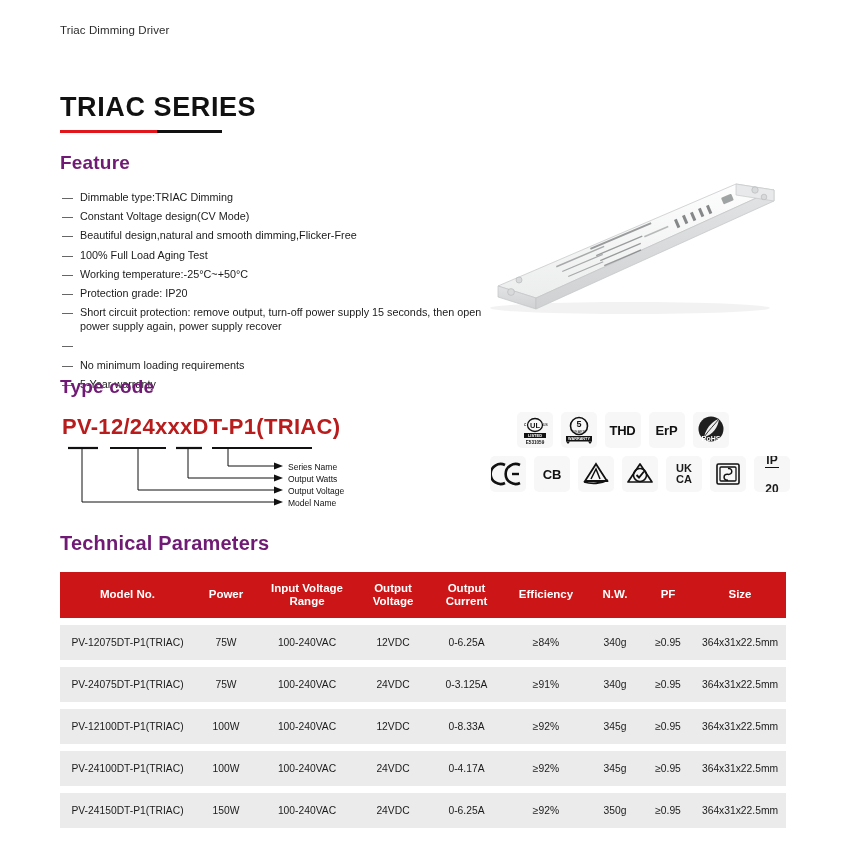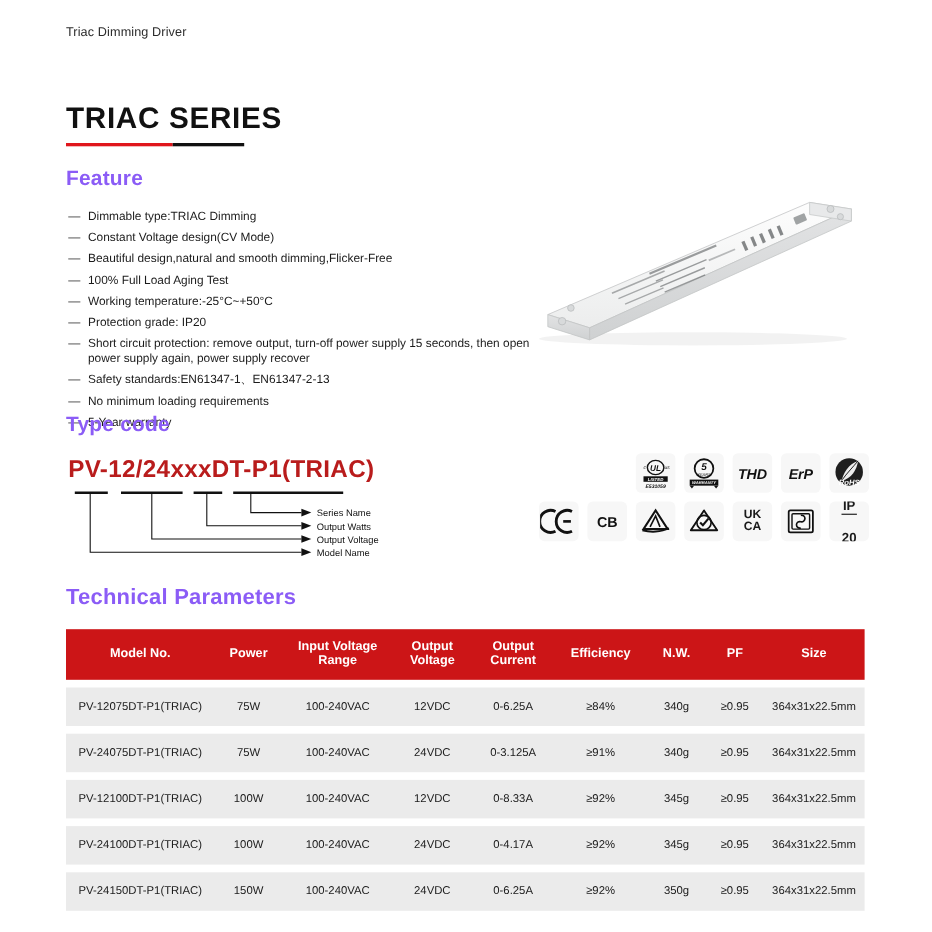--- a/index.html
+++ b/index.html
@@ -23,21 +23,21 @@
   .title {
     font-size: 27px; font-weight: bold; letter-spacing: .6px; color: #111;
   }
   .title-rule { margin-top: 7px; width: 162px; height: 3px; display: flex; }
   .title-rule .seg-red   { width: 60%; background: #e0161c; }
   .title-rule .seg-black { width: 40%; background: #111111; }
 
   
   .sec-heading {
     position: absolute; left: 60px;
-    font-size: 19px; font-weight: bold; color: #8b5cf6; letter-spacing: .2px;
+    font-size: 19px; font-weight: bold; color: #701a75; letter-spacing: .2px;
   }
   #h-feature  { top: 152px; }
   #h-typecode { top: 376px; }
   #h-tech     { top: 532px; font-size: 20px; }
 
   
   .features { position: absolute; left: 62px; top: 190px; width: 420px; }
   .feat-row { display: flex; align-items: flex-start; margin-bottom: 5.2px; }
   .feat-dash {
     width: 18px; flex: 0 0 18px; font-size: 11px; color: #333;
@@ -53,21 +53,21 @@
   .typecode { position: absolute; left: 62px; top: 414px; }
   .tc-code {
     font-size: 22px; font-weight: bold; letter-spacing: .3px; color: #b91c1c;
   }
   .tc-diagram { position: relative; width: 330px; height: 70px; margin-top: 4px; }
   .tc-diagram svg { display: block; }
 
   
   .certs { position: absolute; left: 455px; top: 412px; width: 335px; }
   .cert-row { display: flex; gap: 8px; margin-bottom: 8px; }
-  .cert-row.row1 { justify-content: flex-end; font-style: italic; }
+  .cert-row.row1 { justify-content: center; }
   .cert-row.row2 { justify-content: flex-end; }
   .badge {
     width: 36px; height: 36px; flex: 0 0 36px;
     border-radius: 5px; background: #f7f7f7;
     display: flex; align-items: center; justify-content: center;
     overflow: hidden;
   }
   .badge-txt { font-size: 13px; font-weight: bold; color: #111; letter-spacing: -.2px; }
   .badge .stack { text-align: center; line-height: 11px; font-weight: bold; font-size: 11px; }
   .ip-badge { text-align: center; line-height: 1; }
@@ -147,21 +147,20 @@
     <div class="feat-row">
       <div class="feat-dash">—</div>
       <div class="feat-text">Protection grade: IP20</div>
     </div>
     <div class="feat-row">
       <div class="feat-dash">—</div>
       <div class="feat-text">Short circuit protection: remove output, turn-off power supply 15 seconds, then open power supply again, power supply recover</div>
     </div>
     <div class="feat-row">
       <div class="feat-dash">—</div>
-      <div class="feat-text">Safety standards:EN61347-1、EN61347-2-13</div>
     </div>
     <div class="feat-row">
       <div class="feat-dash">—</div>
       <div class="feat-text">No minimum loading requirements</div>
     </div>
     <div class="feat-row">
       <div class="feat-dash">—</div>
       <div class="feat-text">5-Year warranty</div>
     </div>
   </div>

